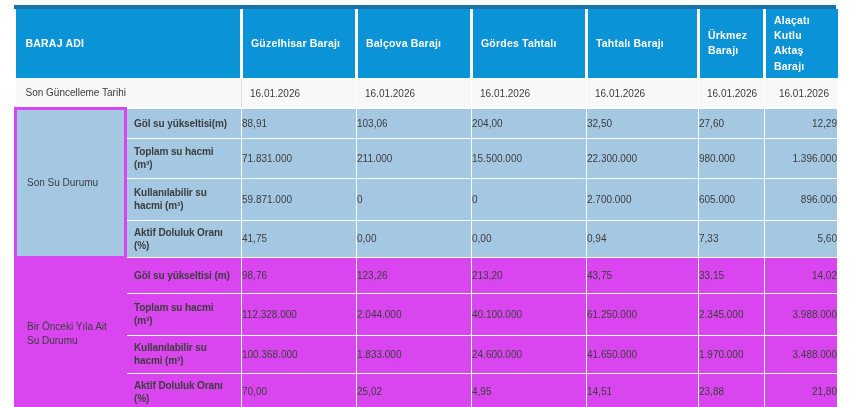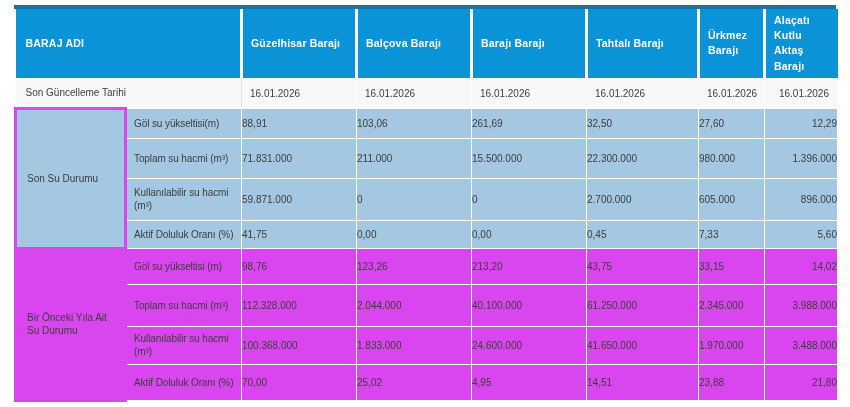--- a/index.html
+++ b/index.html
@@ -62,20 +62,21 @@
     padding: 6px 8px 6px 10px;
     line-height: 1.35;
     border: 3px solid #d946ef;
   }
   td.row-label {
     vertical-align: middle;
     padding: 5px 7px;
     line-height: 1.3;
     border: 1px solid #ffffff;
     letter-spacing: -0.1px;
+    font-weight: bold;
   }
   td.val {
     vertical-align: middle;
     padding: 4px 0;
     border: 1px solid #ffffff;
   }
   td.val.last { text-align: right; }
   .sec-blue td { background: #a4c7e2; }
   .sec-gray td { background: #d946ef; }
   tr.r30 { height: 30px; }
@@ -101,21 +102,21 @@
         <col style="width:112px">
           <col style="width:66px">
           <col style="width:73px">
       </colgroup>
 
       <tbody>
           <tr>
         <th class="hdr" colspan="2">BARAJ ADI</th>
         <th class="hdr">Güzelhisar Barajı</th>
         <th class="hdr">Balçova Barajı</th>
-        <th class="hdr">Barajı Barajı</th>
+        <th class="hdr">Gördes Tahtalı</th>
         <th class="hdr">Tahtalı Barajı</th>
         <th class="hdr">Ürkmez Barajı</th>
         <th class="hdr last">Alaçatı Kutlu Aktaş Barajı</th>
       </tr>
 
       <tr class="update-row r30">
         <td colspan="2">Son Güncelleme Tarihi</td>
         <td class="val">16.01.2026</td>
         <td class="val">16.01.2026</td>
         <td class="val">16.01.2026</td>
@@ -124,21 +125,21 @@
         <td class="val last">16.01.2026</td>
       </tr>
 
       </tbody>
         <tbody class="sec-blue">
         <tr class="r30">
           <td class="sec-name" rowspan="4">Son Su Durumu</td>
           <td class="row-label">Göl su yükseltisi(m)</td>
           <td class="val">88,91</td>
           <td class="val">103,06</td>
-          <td class="val">261,69</td>
+          <td class="val">204,00</td>
           <td class="val">32,50</td>
           <td class="val">27,60</td>
           <td class="val last">12,29</td>
         </tr>
         <tr class="r40">
           <td class="row-label">Toplam su hacmi (m³)</td>
           <td class="val">71.831.000</td>
           <td class="val">211.000</td>
           <td class="val">15.500.000</td>
           <td class="val">22.300.000</td>
@@ -152,21 +153,21 @@
           <td class="val">0</td>
           <td class="val">2.700.000</td>
           <td class="val">605.000</td>
           <td class="val last">896.000</td>
         </tr>
         <tr class="r28">
           <td class="row-label">Aktif Doluluk Oranı (%)</td>
           <td class="val">41,75</td>
           <td class="val">0,00</td>
           <td class="val">0,00</td>
-          <td class="val">0,45</td>
+          <td class="val">0,94</td>
           <td class="val">7,33</td>
           <td class="val last">5,60</td>
         </tr>
       </tbody>
 
       <tbody class="sec-gray">
         <tr class="r36">
           <td class="sec-name" rowspan="4">Bir Önceki Yıla Ait Su Durumu</td>
           <td class="row-label">Göl su yükseltisi (m)</td>
           <td class="val">98,76</td>

